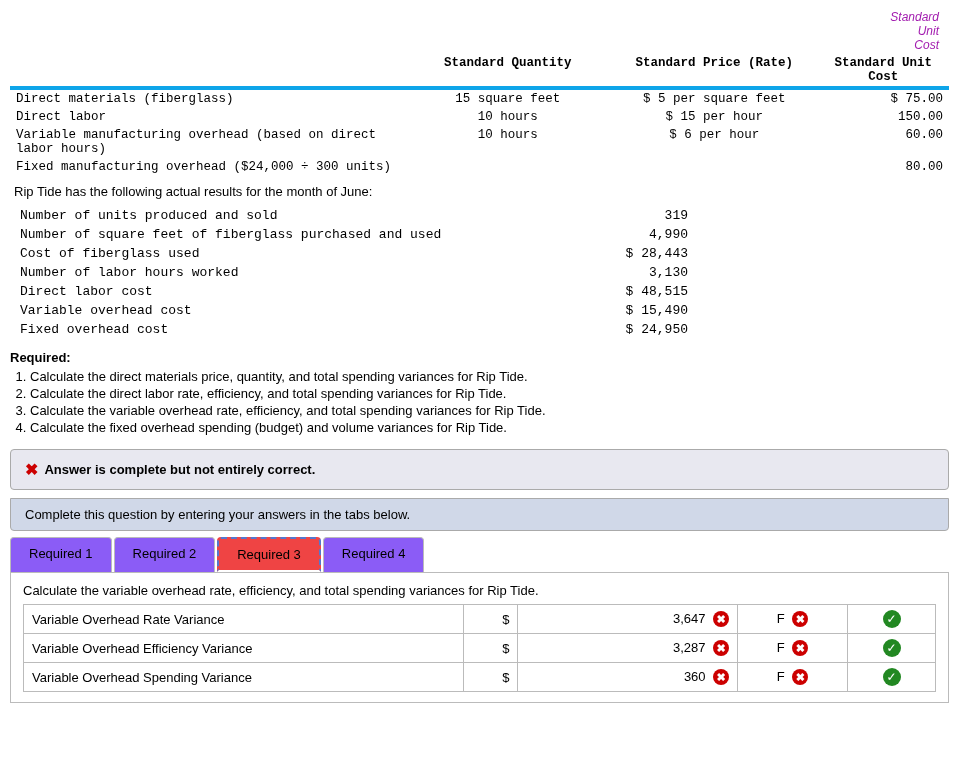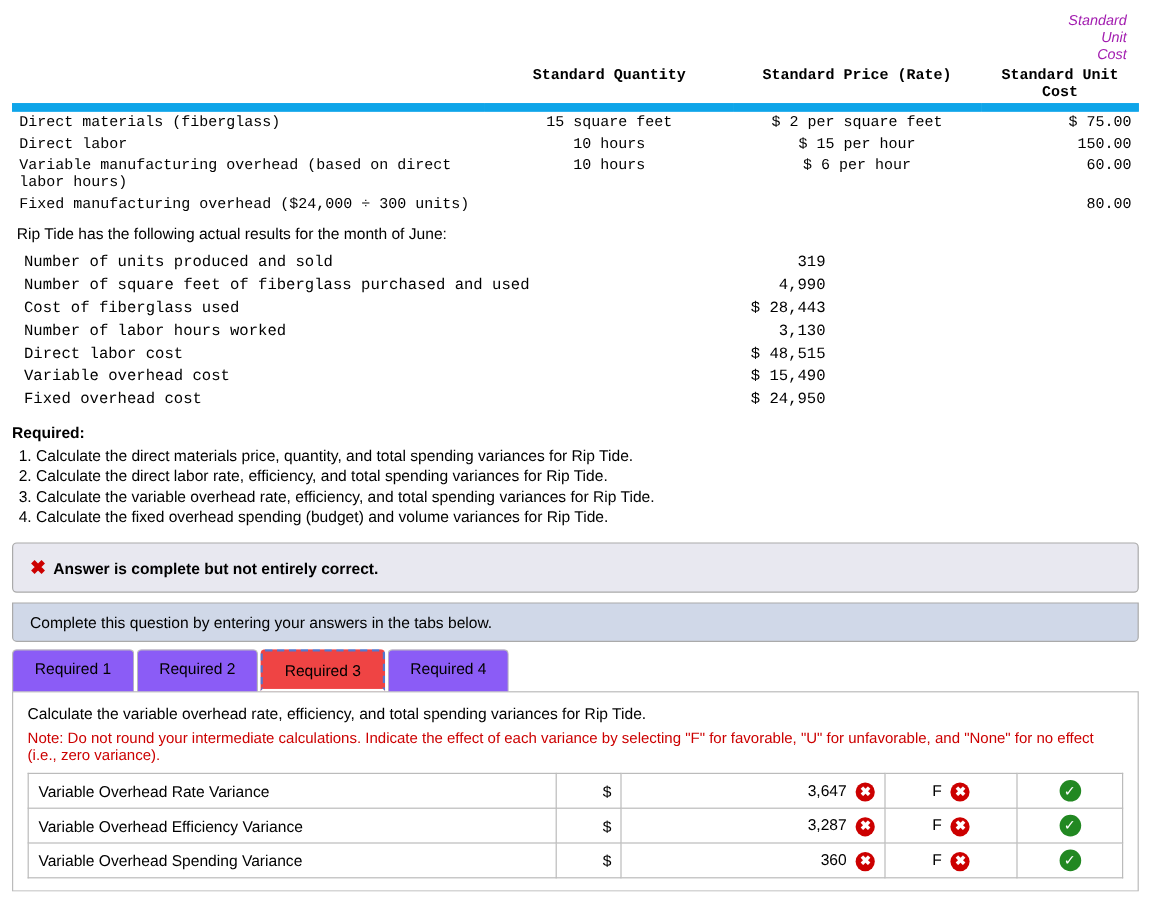--- a/index.html
+++ b/index.html
@@ -24,21 +24,21 @@
       padding: 2px 6px;
       vertical-align: top;
     }
     .top-table .col-desc { width: 42%; }
     .top-table .col-qty { width: 22%; text-align: center; }
     .top-table .col-price { width: 22%; text-align: center; }
     .top-table .col-cost { width: 14%; text-align: right; }
     .top-table .header-row td {
       font-weight: bold;
       text-align: center;
-      border-bottom: 7px solid #0ea5e9;
+      border-bottom: 4px solid #0ea5e9;
     }
     .top-table .header-row .col-desc { text-align: left; }
     .actual-section {
       padding: 4px 10px 4px 14px;
     }
     .actual-section p {
       margin-bottom: 6px;
       font-size: 13px;
     }
     .actual-table {
@@ -188,21 +188,21 @@
         <td class="col-desc"></td>
         <td class="col-qty">Standard Quantity</td>
         <td class="col-price">Standard Price (Rate)</td>
         <td class="col-cost">Standard Unit Cost</td>
       </tr>
     </thead>
     <tbody>
       <tr>
         <td class="col-desc">Direct materials (fiberglass)</td>
         <td class="col-qty">15 square feet</td>
-        <td class="col-price">$ 2 per square feet</td>
+        <td class="col-price">$ 5 per square feet</td>
         <td class="col-cost">$ 75.00</td>
       </tr>
       <tr>
         <td class="col-desc">Direct labor</td>
         <td class="col-qty">10 hours</td>
         <td class="col-price">$ 15 per hour</td>
         <td class="col-cost">150.00</td>
       </tr>
       <tr>
         <td class="col-desc">Variable manufacturing overhead (based on direct labor hours)</td>
@@ -277,21 +277,20 @@
 
 <div class="tabs-container">
   <div class="tab">Required 1</div>
   <div class="tab">Required 2</div>
   <div class="tab active">Required 3</div>
   <div class="tab">Required 4</div>
 </div>
 
 <div class="tab-content">
   <div class="tab-instruction">Calculate the variable overhead rate, efficiency, and total spending variances for Rip Tide.</div>
-  <div class="tab-note">Note: Do not round your intermediate calculations. Indicate the effect of each variance by selecting "F" for favorable, "U" for unfavorable, and "None" for no effect (i.e., zero variance).</div>
   <table class="variance-table">
     <tbody>
       <tr>
         <td class="label-col">Variable Overhead Rate Variance</td>
         <td class="dollar-col">$</td>
         <td class="amount-col">
           <span>3,647</span>
           <span class="x-badge">✖</span>
         </td>
         <td class="fav-col">

